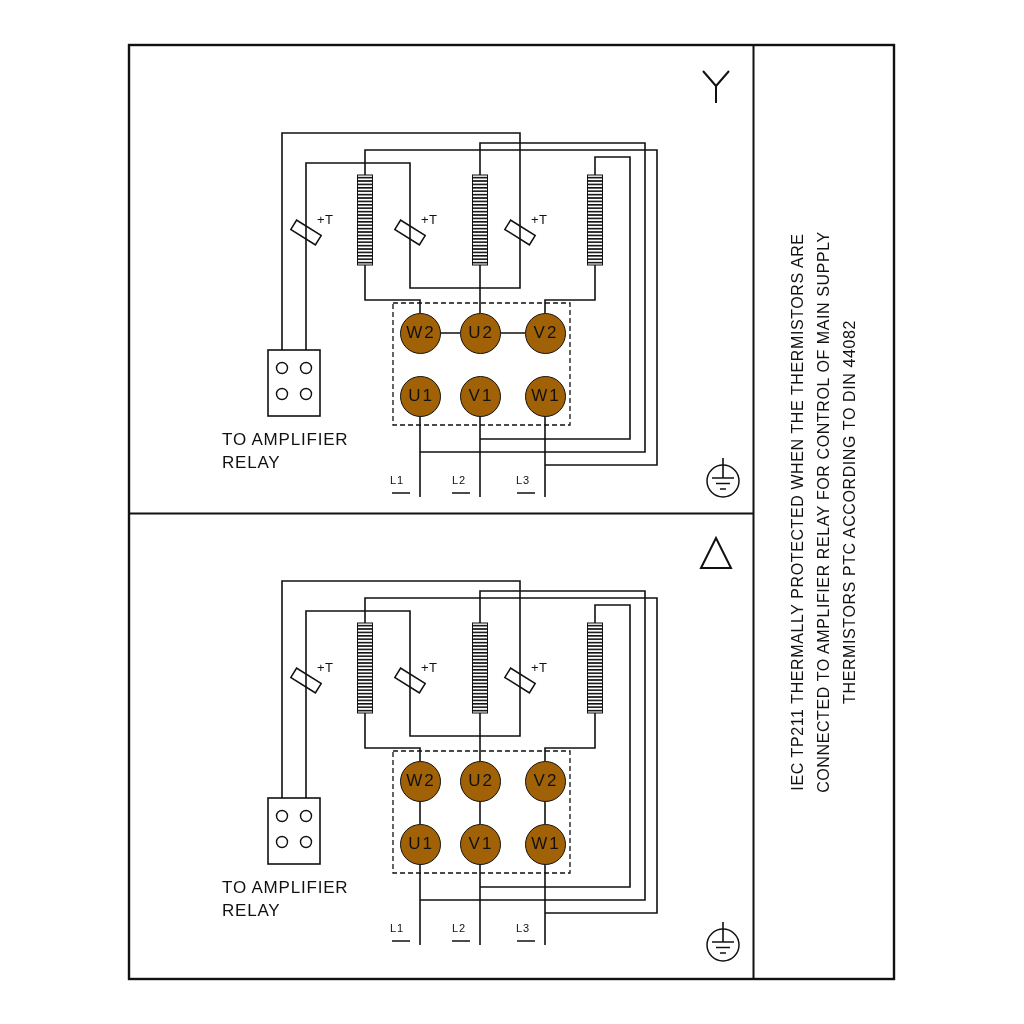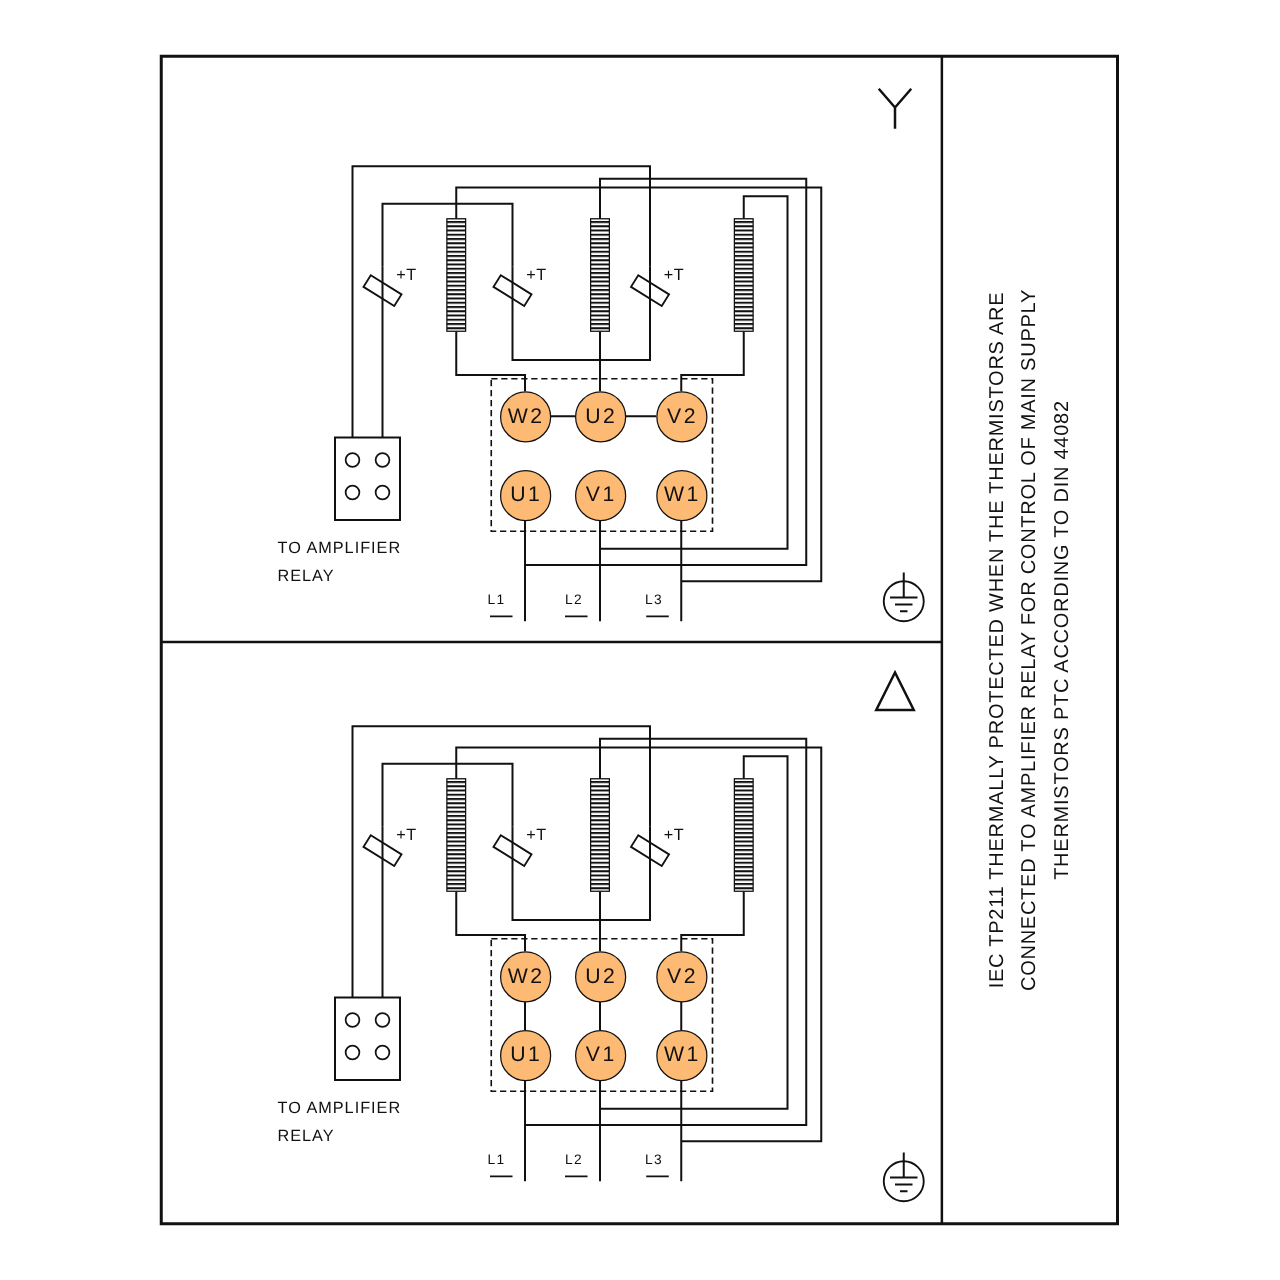--- a/index.html
+++ b/index.html
@@ -4,27 +4,27 @@
 <style>
   html,body { margin:0; padding:0; background:#ffffff; }
   #stage {
     position:relative; width:1024px; height:1024px;
     background:#ffffff; overflow:hidden;
     font-family:"Liberation Sans", sans-serif; color:#111111;
   }
   #wires { position:absolute; left:0; top:0; }
   .term {
     position:absolute; width:41px; height:41px; box-sizing:border-box;
-    border:1.7px solid #111111; border-radius:50%; background:#fdba74;
+    border:1.7px solid #111111; border-radius:50%; background:#a16207;
     display:flex; align-items:center; justify-content:center;
     font-size:17px; letter-spacing:2px; padding-left:2px;
   }
   .tlabel { position:absolute; font-size:13px; letter-spacing:0.5px; }
   .llabel { position:absolute; font-size:11px; letter-spacing:1px; }
-  .caption { position:absolute; font-size:13px; letter-spacing:0.8px; }
+  .caption { position:absolute; font-size:17px; letter-spacing:0.8px; }
   .sidebar-note {
     position:absolute; left:414px; top:473px; width:820px; height:78px;
     transform:rotate(-90deg); text-align:center;
     font-size:16px; line-height:26px; letter-spacing:0.6px; white-space:nowrap;
   }
 </style>
 </head>
 <body>
 
 <div id="stage">

